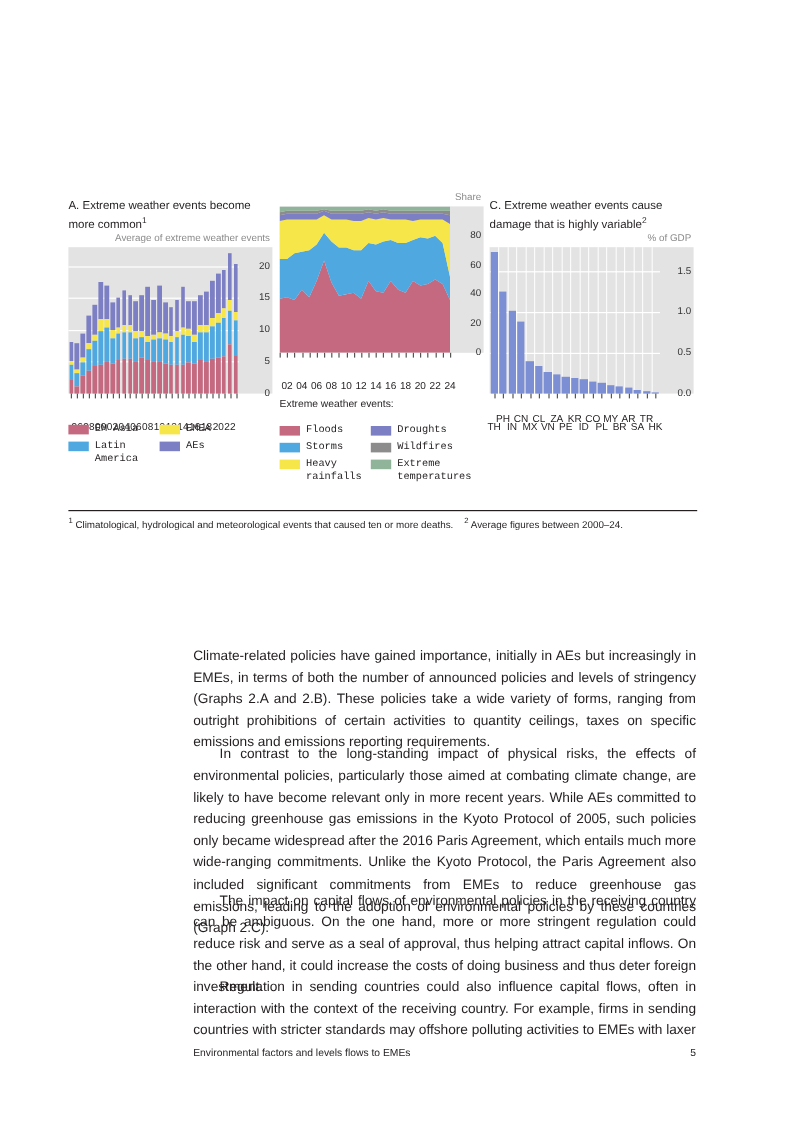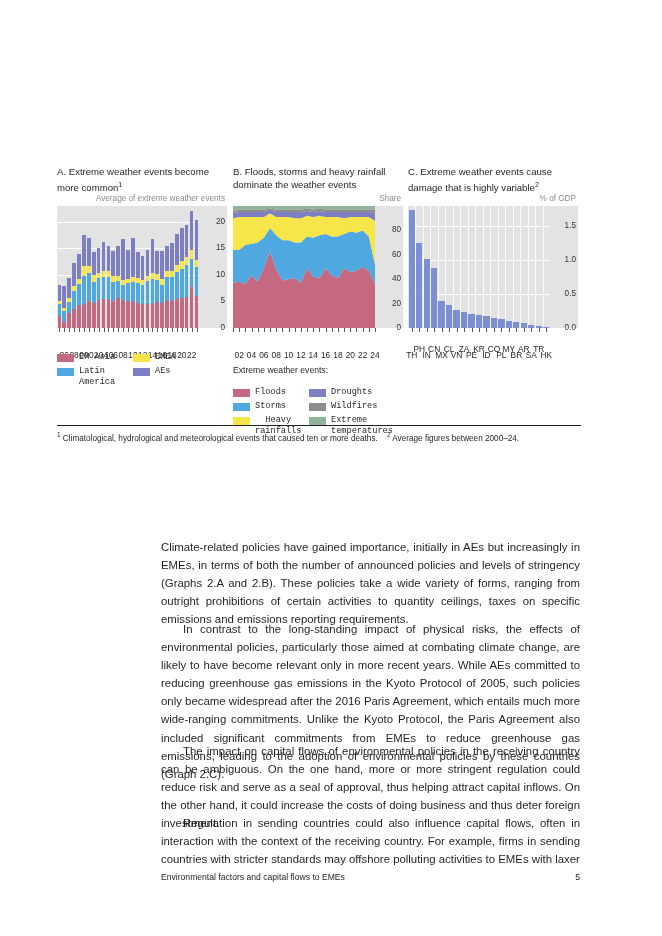--- a/index.html
+++ b/index.html
@@ -328,23 +328,20 @@
               </div>
               <div class="lit">
                 <span class="sw" style="background: rgb(125, 127, 196);"></span>
                 <span class="ltx">AEs</span>
               </div>
             </div>
         </div>
       </div>
 
       <div class="panel pB">
-        <div class="phead">
-          <span>B. Floods, storms and heavy rainfall dominate the weather events</span>
-        </div>
         <div class="punit">Share</div>
         <div class="plot" id="plotB">
           <div class="plotbg"></div>
         <div class="gridln" style="top: 122px; right: 28px; left: 0px;"></div>
             <div class="ytick" style="top: 117px; right: 2px;">0</div>
             <div class="gridln" style="top: 97.6px; right: 28px; left: 0px;"></div>
             <div class="ytick" style="top: 92.6px; right: 2px;">20</div>
             <div class="gridln" style="top: 73.2px; right: 28px; left: 0px;"></div>
             <div class="ytick" style="top: 68.2px; right: 2px; text-align: right;">40</div>
             <div class="gridln" style="top: 48.8px; right: 28px; left: 0px;"></div>
@@ -414,21 +411,21 @@
               <div class="lit">
                 <span class="sw" style="background: rgb(79, 168, 224);"></span>
                 <span class="ltx" style="white-space: pre-line;">Storms</span>
               </div>
               <div class="lit">
                 <span class="sw" style="background: rgb(140, 140, 140);"></span>
                 <span class="ltx" style="white-space: pre-line;">Wildfires</span>
               </div>
               <div class="lit">
                 <span class="sw" style="background: rgb(247, 230, 74);"></span>
-                <span class="ltx" style="white-space: pre-line; text-align: center;">Heavy
+                <span class="ltx" style="white-space: pre-line;">Heavy
 rainfalls</span>
               </div>
               <div class="lit">
                 <span class="sw" style="background: rgb(143, 180, 154);"></span>
                 <span class="ltx" style="white-space: pre-line;">Extreme
 temperatures</span>
               </div>
             </div>
         </div>
       </div>
@@ -581,17 +578,17 @@
       </div>
     </div>
   </div>
 
   <div class="bodyPara" style="top:538px">Climate-related policies have gained importance, initially in AEs but increasingly in EMEs, in terms of both the number of announced policies and levels of stringency (Graphs 2.A and 2.B). These policies take a wide variety of forms, ranging from outright prohibitions of certain activities to quantity ceilings, taxes on specific emissions and emissions reporting requirements.</div>
   <div class="bodyPara ind" style="top:620px">In contrast to the long-standing impact of physical risks, the effects of environmental policies, particularly those aimed at combating climate change, are likely to have become relevant only in more recent years. While AEs committed to reducing greenhouse gas emissions in the Kyoto Protocol of 2005, such policies only became widespread after the 2016 Paris Agreement, which entails much more wide-ranging commitments. Unlike the Kyoto Protocol, the Paris Agreement also included significant commitments from EMEs to reduce greenhouse gas emissions, leading to the adoption of environmental policies by these countries (Graph 2.C).</div>
   <div class="bodyPara ind" style="top:814px">Regulation in sending countries could also influence capital flows, often in interaction with the context of the receiving country. For example, firms in sending countries with stricter standards may offshore polluting activities to EMEs with laxer</div>
   <div class="bodyPara ind" style="top:742px">The impact on capital flows of environmental policies in the receiving country can be ambiguous. On the one hand, more or more stringent regulation could reduce risk and serve as a seal of approval, thus helping attract capital inflows. On the other hand, it could increase the costs of doing business and thus deter foreign investment.</div>
 
   <div class="footer">
-    <span class="fl">Environmental factors and capital flows to EMEs</span>
+    <span class="fl">Environmental factors and levels flows to EMEs</span>
     <span class="fr">5</span>
   </div>
 
 </div>
 
 </body></html>

